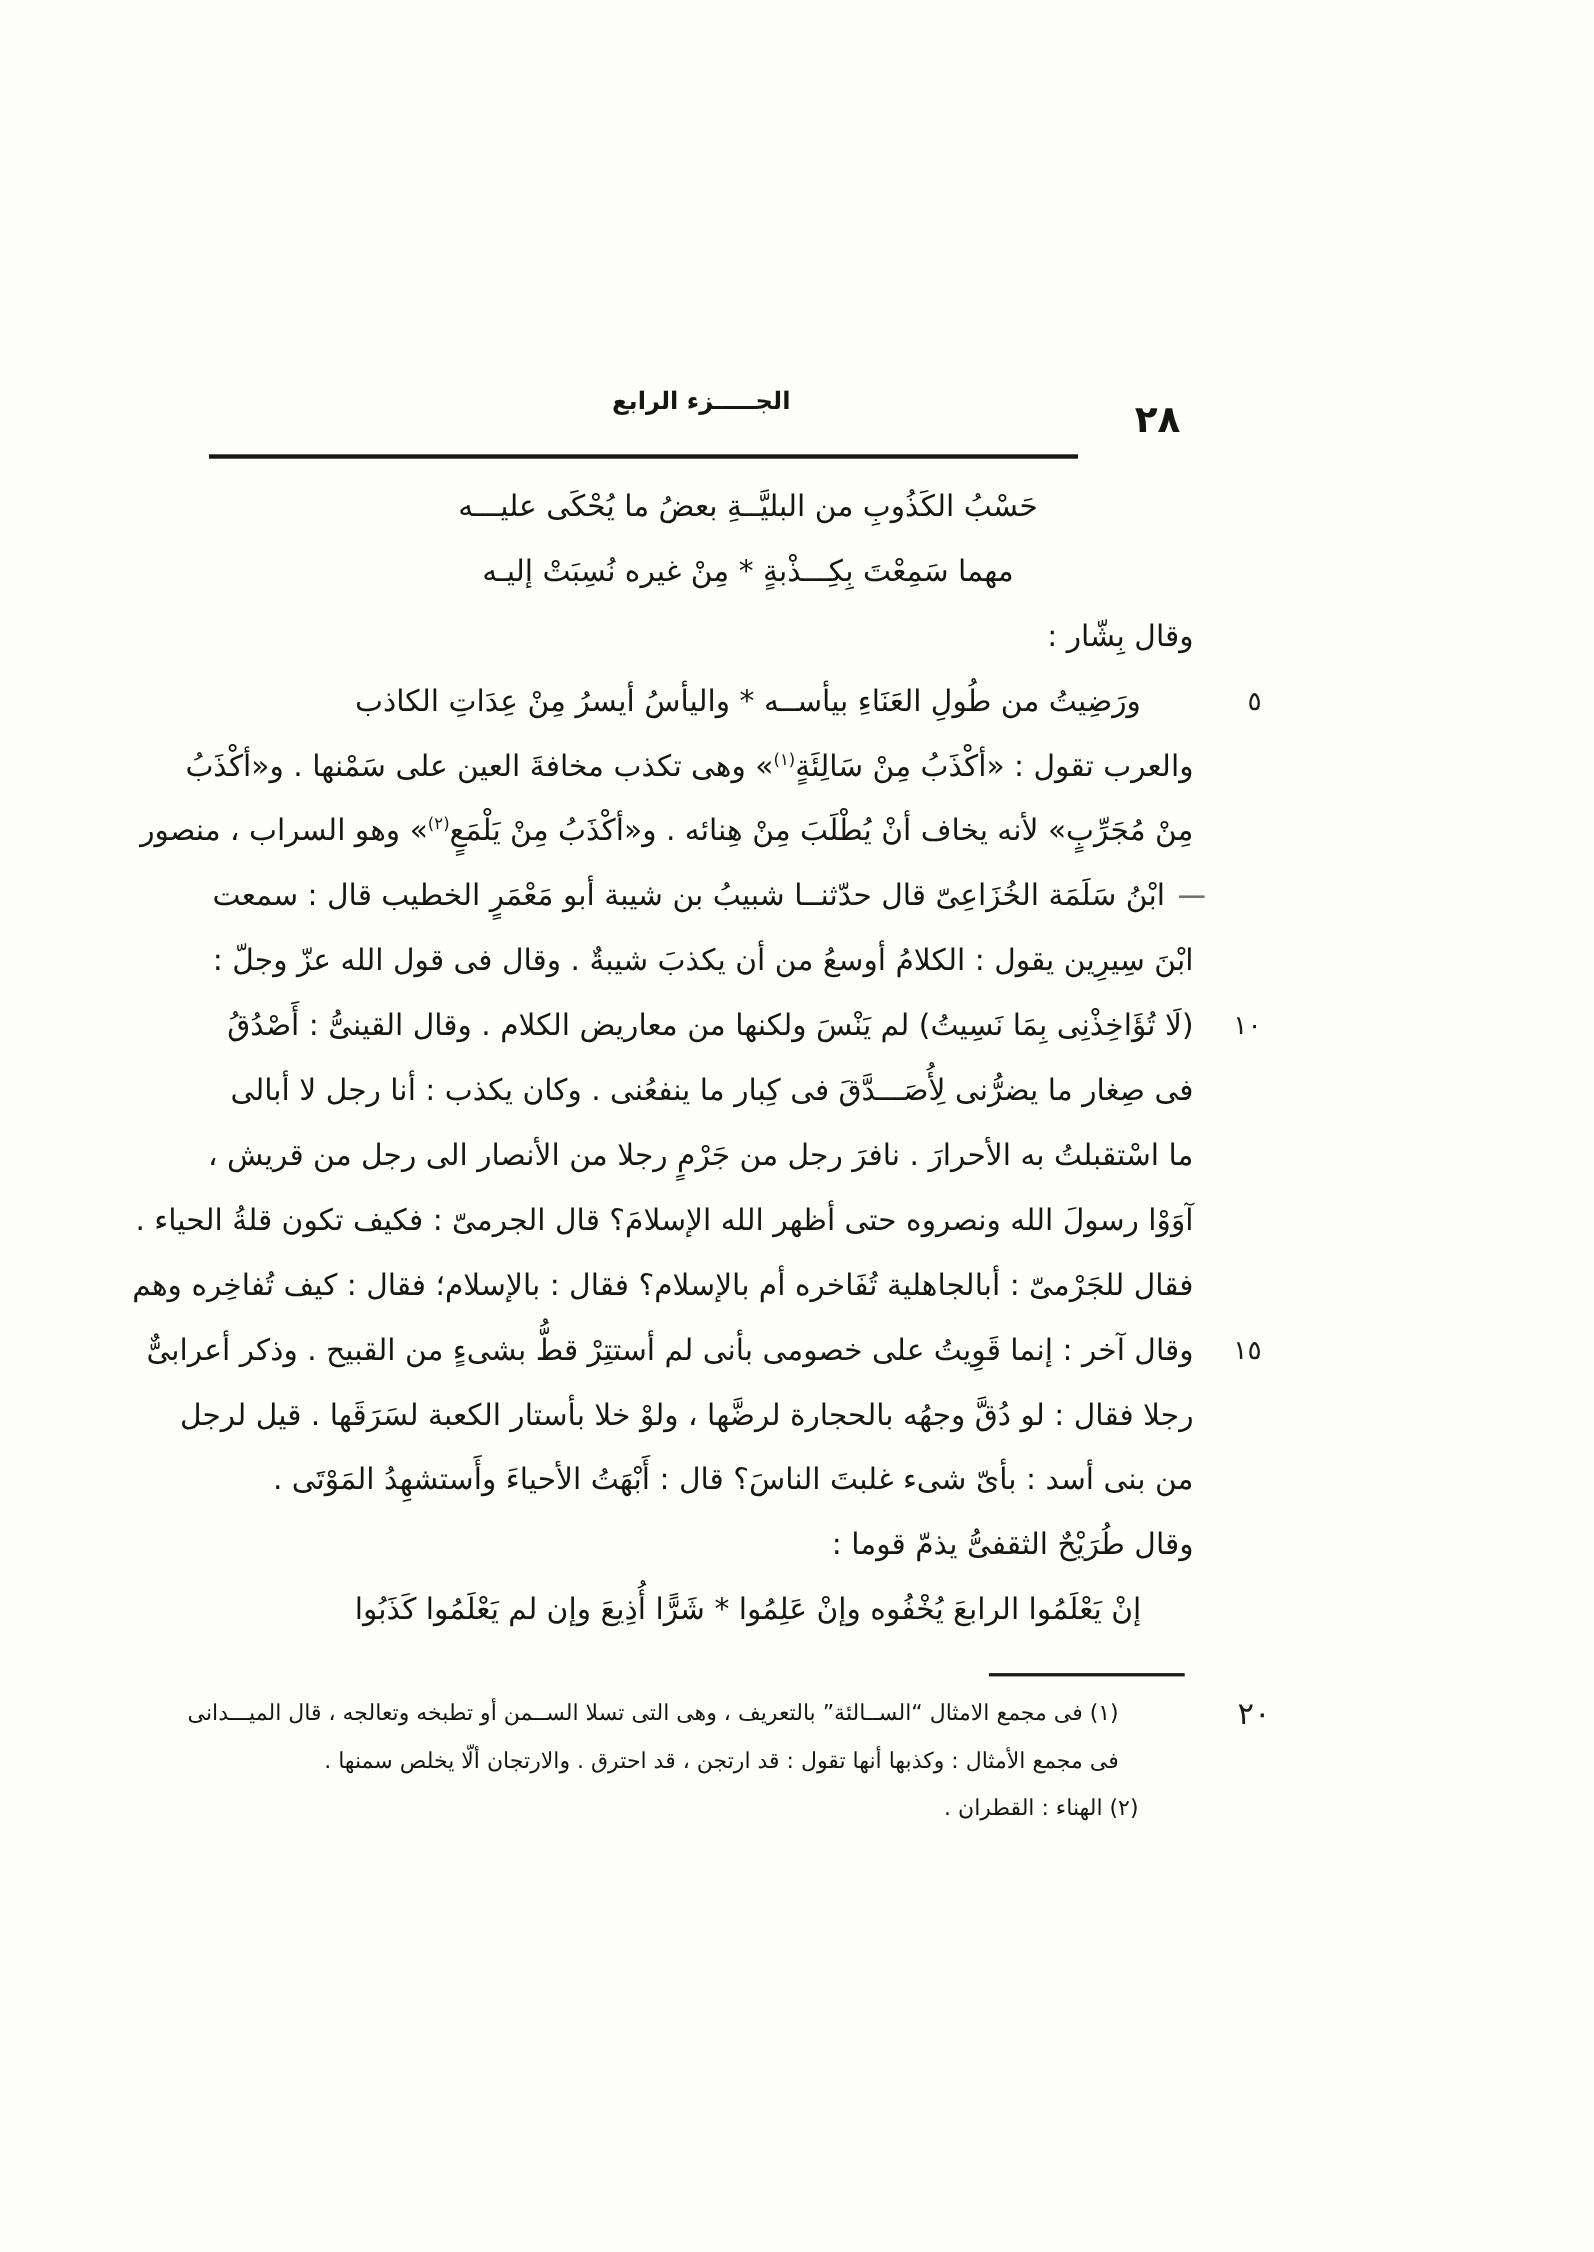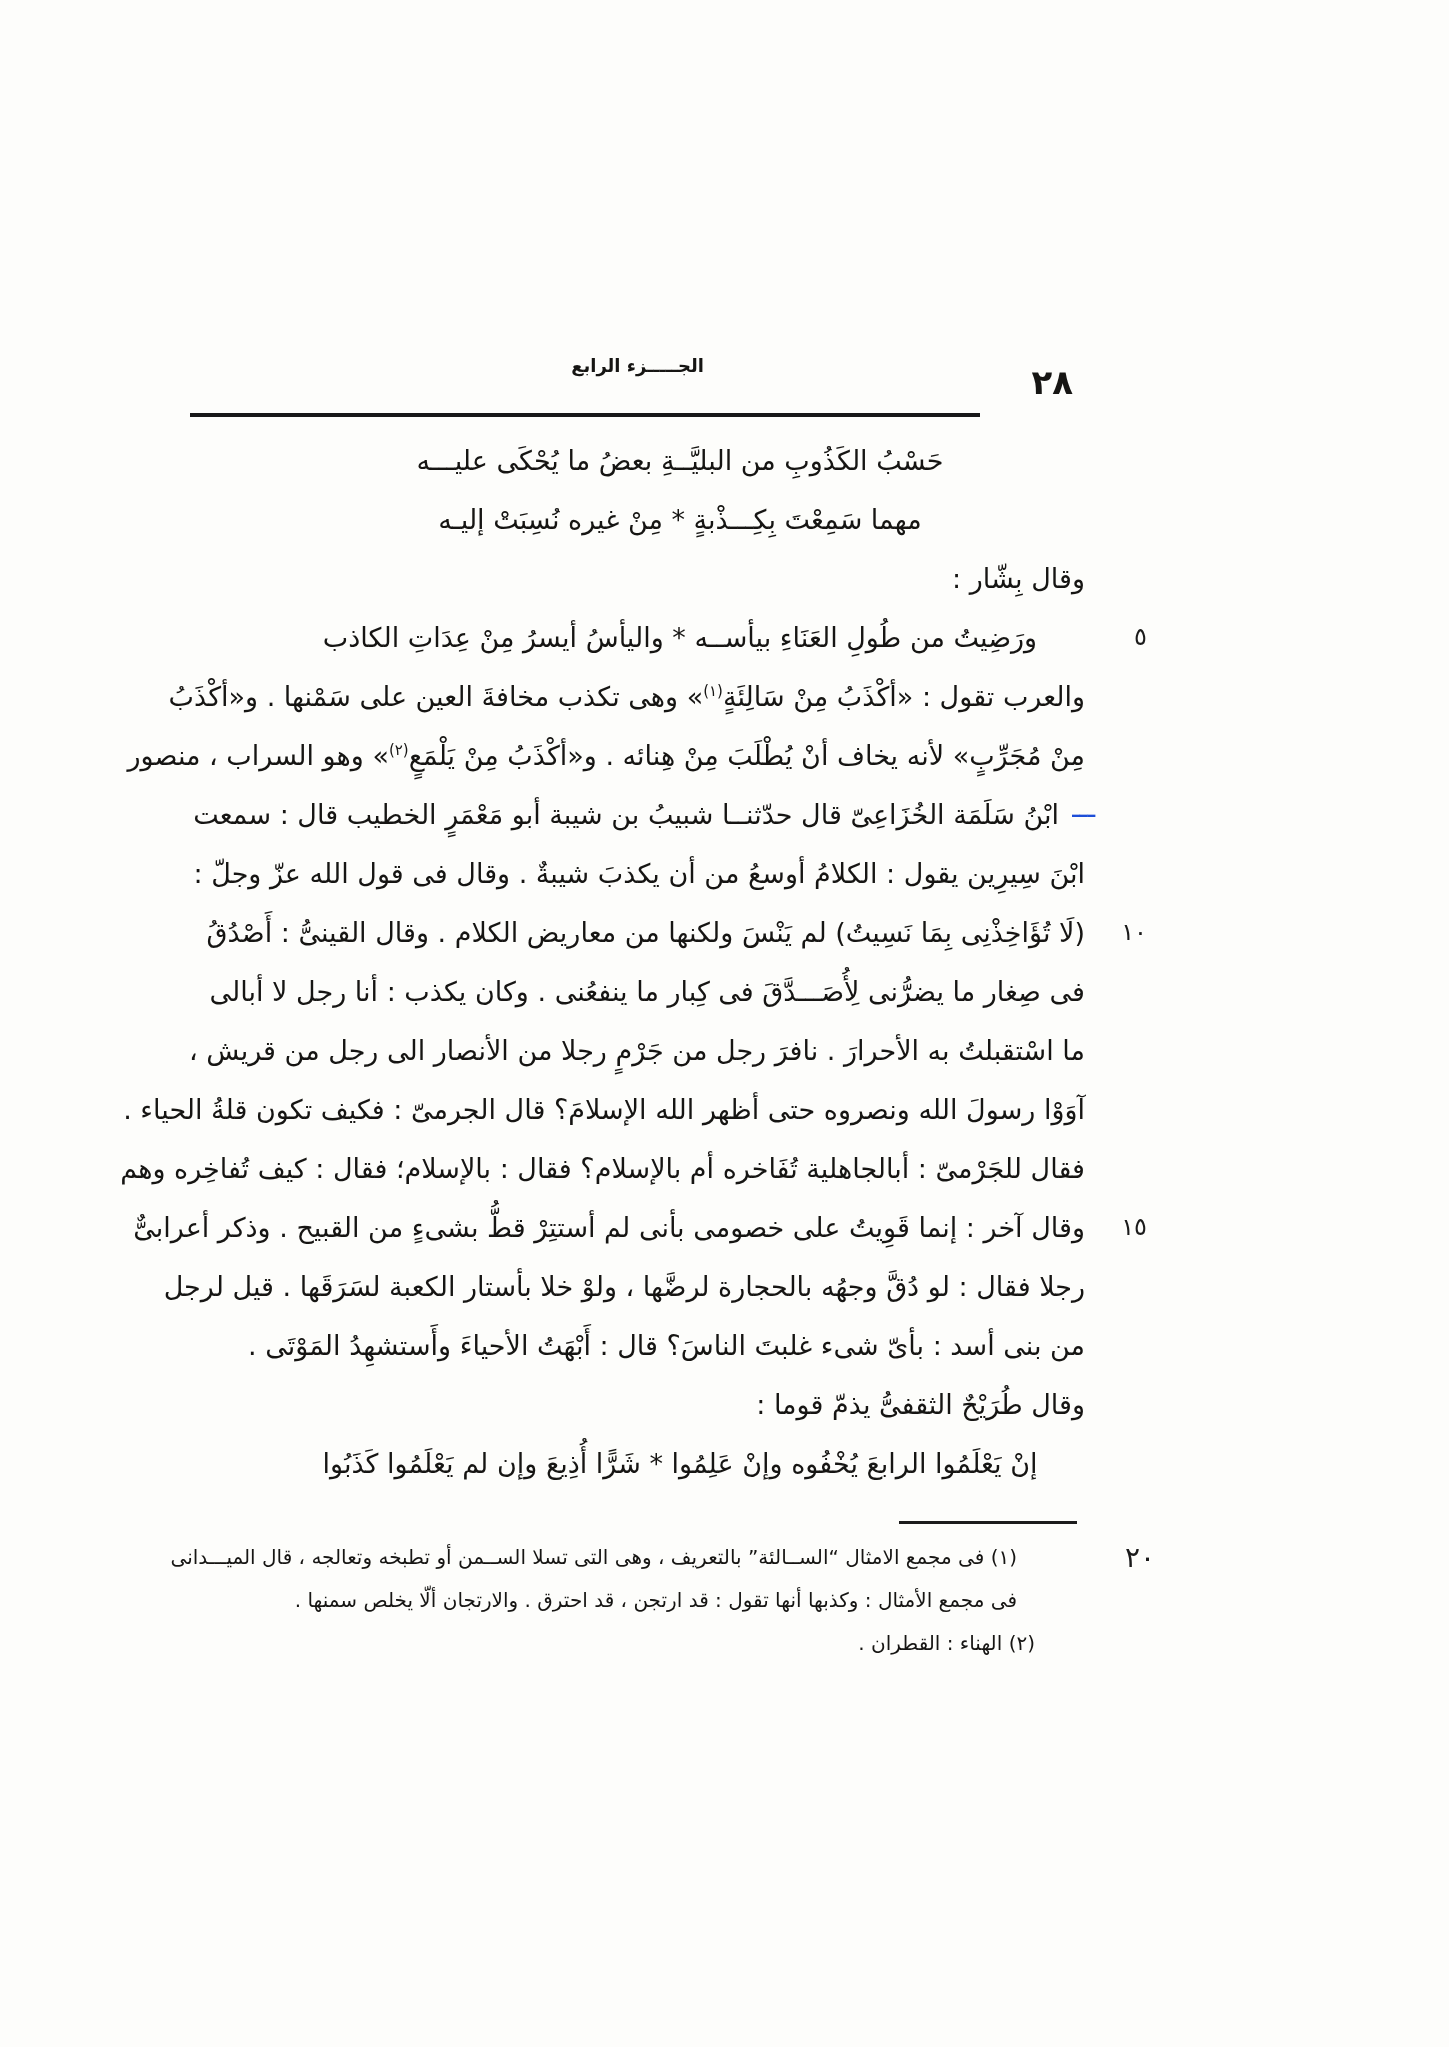--- a/index.html
+++ b/index.html
@@ -13,21 +13,21 @@
     overflow:hidden;
     direction:rtl;
   }
   .content{
     position:absolute;
     top:335px;left:190px;width:895px;
     direction:rtl;
   }
   .header{position:relative;height:62px;margin-bottom:16px;}
   .header-title{
-    text-align:center;font-size:18px;font-weight:bold;
+    text-align:center;font-size:22px;font-weight:bold;
     line-height:62px;letter-spacing:1px;
   }
   .page-number{
     position:absolute;top:16px;right:12px;
     font-size:34px;font-weight:bold;line-height:62px;
   }
   .header-rule{
     border:0;border-top:4px solid #181818;
     margin:0 105px 0 0;
     height:0;
@@ -36,21 +36,21 @@
   .line{position:relative;text-align:right;white-space:nowrap;}
   .line.verse{text-align:center;padding-left:85px;white-space:nowrap;}
   .line.indented{padding-right:26px;}
   .margin-num{
     position:absolute;right:-62px;top:0;
     font-size:24px;line-height:59px;color:#1a1a1a;
     direction:rtl;
   }
   .margin-dash{
     position:absolute;right:-10px;top:-6px;
-    font-size:26px;color:#1d4ed8;
+    font-size:26px;color:#737373;
   }
   .fn-sup{font-size:15px;vertical-align:super;line-height:0;}
   .footnote-sep{
     margin:28px 8px 0 auto;
     width:178px;height:0;
     border-top:3px solid #1c1c1c;
   }
   .footnotes{margin-top:12px;font-size:20px;line-height:43px;}
   .footnote{position:relative;text-align:right;padding-right:68px;white-space:nowrap;}
   .footnote.short{padding-right:50px;}

